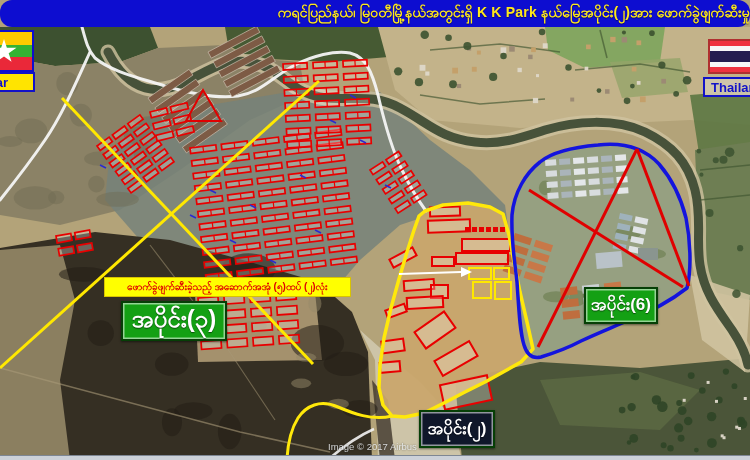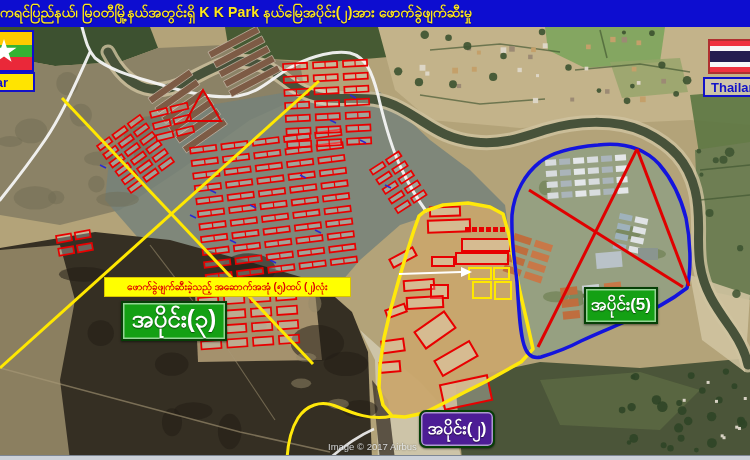--- a/index.html
+++ b/index.html
@@ -1,19 +1,19 @@
 <!DOCTYPE html>
 <html><head>
 <meta charset="utf-8">
 <style>
   html,body{margin:0;padding:0;background:#222;}
   #stage{position:relative;width:750px;height:460px;overflow:hidden;
          font-family:"Liberation Sans","DejaVu Sans",sans-serif;background:#b3a379;}
   #titlebar{position:absolute;left:0;top:0;width:750px;height:27px;display:flex;
-            align-items:center;justify-content:flex-start;z-index:30;}
+            align-items:center;justify-content:flex-end;z-index:30;border-radius:12px;}
   #titlebar .t{font-size:14px;font-weight:bold;letter-spacing:.2px;text-shadow:0 1px 1px rgba(0,0,0,.45);}
   #mapwrap{position:absolute;left:0;top:0;width:750px;height:460px;}
   .flag{position:absolute;z-index:20;box-sizing:border-box;}
   .flag .stripe{width:100%;}
   #mm-flag{left:-28px;top:30px;width:62px;height:42px;border:2px solid #0d0dd0;}
   #mm-flag .s1{height:33.3%;background:#fecb00;}
   #mm-flag .s2{height:33.4%;background:#34b233;}
   #mm-flag .s3{height:33.3%;background:#ea2839;}
   #mm-star{position:absolute;left:17px;top:7px;width:26px;height:25px;background:#fff;
            clip-path:polygon(50% 0%,61% 35%,98% 35%,68% 57%,79% 91%,50% 70%,21% 91%,32% 57%,2% 35%,39% 35%);}
@@ -558,21 +558,21 @@
   <div class="flag" id="th-flag">
     <div class="stripe r"></div>
     <div class="stripe w"></div>
     <div class="stripe b"></div>
     <div class="stripe w"></div>
     <div class="stripe r"></div>
   </div>
   <div class="country-label" id="th-label">Thailand</div>
 
   <div class="section-label" id="sec3" style="background: rgb(20, 160, 20);">အပိုင်း(၃)</div>
-  <div class="section-label" id="sec2" style="background: #4c1d95; border-radius: 7px;">အပိုင်း(၂)</div>
-  <div class="section-label" id="sec1" style="background: rgb(20, 160, 20);">အပိုင်း(5)</div>
+  <div class="section-label" id="sec2" style="background: #0f172a;">အပိုင်း(၂)</div>
+  <div class="section-label" id="sec1" style="background: rgb(20, 160, 20);">အပိုင်း(6)</div>
 
   <div id="annot" style="background: rgb(255, 255, 0); color: rgb(224, 0, 0);">ဖောက်ခွဲဖျက်ဆီးခဲ့သည့် အဆောက်အအုံ (၅)ထပ် (၂)လုံး</div>
 
   <div id="attrib">Image © 2017 Airbus</div>
 
   <div id="bottomstrip"></div>
 </div>
 
 </body></html>

